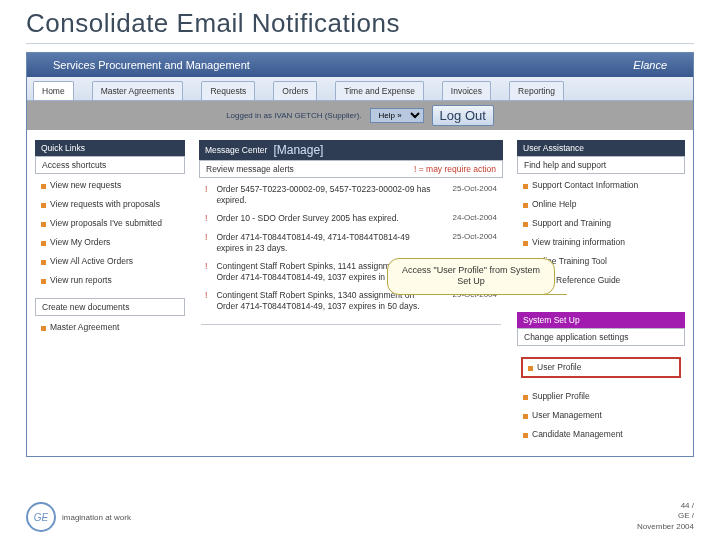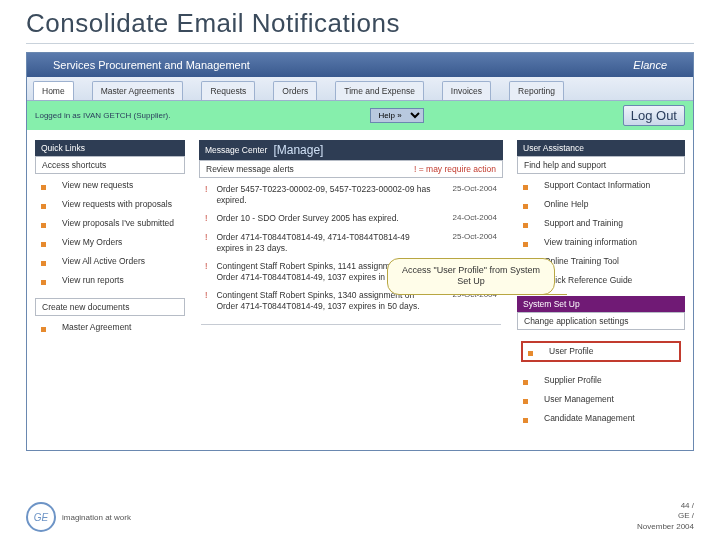--- a/index.html
+++ b/index.html
@@ -4,42 +4,42 @@
 <style>
 html,body{margin:0;padding:0;width:720px;height:540px;background:#fff;font-family:Arial,Helvetica,sans-serif;font-size:9px;color:#333;overflow:hidden}
 .slide-title{font-family:"Segoe UI Light","Arial Narrow",Arial,sans-serif;font-size:26px;color:#3b4b5c;font-weight:300;margin:8px 0 4px 26px;letter-spacing:0.5px}
 .title-rule{border:0;border-top:1px solid #c9d2db;margin:2px 26px 8px 26px}
 .app{margin:0 26px;border:1px solid #6a88b0;background:#fff}
 .app-header{background:linear-gradient(#5b7bad,#39598e);padding:6px 26px;color:#fff;font-size:11px;display:flex;justify-content:space-between;align-items:center}
 .app-header .brand{font-style:italic}
 .tabs{background:linear-gradient(#e8eef7,#d6e1ef);border-bottom:1px solid #9db1cf;display:flex;padding:4px 6px 0 6px;font-size:8.5px}
 .tab{padding:4px 8px;border:1px solid #9db1cf;border-bottom:none;margin-right:18px;background:#e8eef7;border-radius:2px 2px 0 0;cursor:pointer}
 .tab.active{background:#fff}
-.subbar{background:#86efac;padding:4px 8px;font-size:8px;color:#2a3d5c;display:flex;justify-content:space-between;align-items:center;gap:8px}
+.subbar{background:#a3a3a3;padding:4px 1px;font-size:8px;color:#2a3d5c;display:flex;justify-content:center;align-items:center;gap:8px}
 .subbar select{font-size:8px;background:#b8c9df;border:1px solid #6a88b0;padding:1px 4px}
 .subbar .btn{border:1px solid #6a88b0;padding:2px 7px;background:linear-gradient(#eef3fa,#cad8ea);border-radius:2px;font-size:13px}
 .body3{display:flex;gap:14px;padding:10px 8px 10px 8px;min-height:300px}
 .col{font-size:8.5px}
 .col1{width:150px}
 .col2{flex:1}
 .col3{width:168px;position:relative}
 .panel-hd{background:#2e3d54;color:#fff;padding:3px 6px;font-size:8.5px;display:flex;align-items:center;gap:6px}
 .panel-hd .manage{color:#cfe0f5;font-size:12px}
 .panel-sub{background:#fff;border:1px solid #b6bcc6;padding:3px 6px;font-size:8.5px}
 .panel-sub.flex{display:flex;justify-content:space-between}
 .req-note{color:#c23b2e}
 .items{border:0 solid #b6bcc6;padding:2px 4px}
-.item{padding:4px 2px;display:flex;align-items:flex-end;gap:16px;border-bottom:1px dotted transparent}
+.item{padding:4px 2px;display:flex;align-items:center;gap:4px;border-bottom:1px dotted transparent}
 .bullet{width:5px;height:5px;background:#e68a2e;margin-top:2px;flex-shrink:0}
 .reqm{color:#c23b2e;margin-right:3px}
 .msg-row{display:flex;gap:6px;padding:4px 2px;align-items:flex-start}
 .msg-txt{flex:1;line-height:1.25}
 .msg-date{width:58px;text-align:right;color:#555;font-size:8px}
 .divider-h{border-top:1px solid #c6cbd3;margin:6px 2px}
-.syssetup-hd{background:#701a75;color:#fff;padding:3px 6px;font-size:8.5px;margin-top:4px}
+.syssetup-hd{background:#a21caf;color:#fff;padding:3px 6px;font-size:8.5px;margin-top:20px}
 .highlight{border:2px solid #c23b2e;padding:2px 3px;margin:9px 0}
 .callout{position:absolute;top:118px;left:-130px;width:150px;background:#fffde9;border:1px solid #b8a642;padding:6px 8px;font-size:9px;text-align:center;border-radius:12px;line-height:1.25}
 .callout-conn{position:absolute;top:154px;left:22px;width:28px;height:1px;background:#b8a642}
 .footer{position:absolute;bottom:8px;left:26px;right:26px;display:flex;justify-content:space-between;align-items:flex-end;font-size:8px;color:#555}
 .ge-logo{width:26px;height:26px;border-radius:50%;border:2px solid #6d94c6;display:flex;align-items:center;justify-content:center;color:#6d94c6;font-style:italic;font-size:10px}
 .ftxt{text-align:right;line-height:1.3}
 .col3 .items,.col1 .items{border-top:none}
 </style>
 </head>
 <body>

